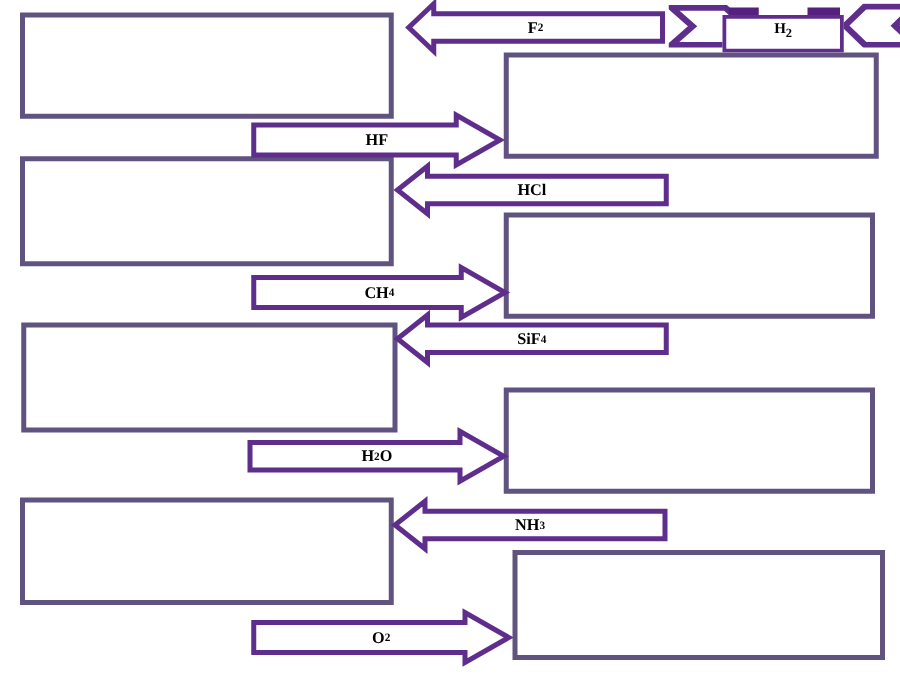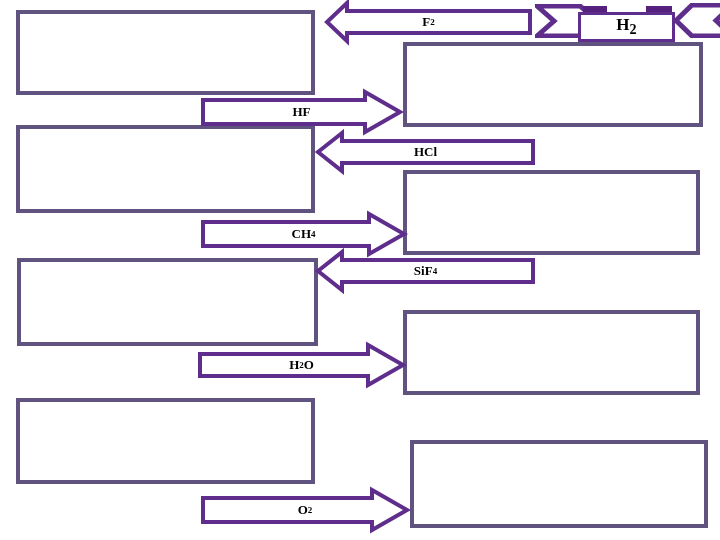--- a/index.html
+++ b/index.html
@@ -27,22 +27,22 @@
   .lbl {
     position:absolute; left:0; top:0; width:100%; height:100%;
     display:flex; align-items:center; justify-content:center;
     font-weight:bold; font-size:13px; color:#000; z-index:5;
   }
   .lbl sub { font-size:9px; line-height:0; }
   #h2box {
     position:absolute; background:#fff;
     border:3px solid var(--arrow-color, #5f2d8c);
     box-sizing:border-box; z-index:4;
-    display:flex; align-items:center; justify-content:center;
-    font-weight:bold; font-size:17px; color:#000;
+    display:flex; justify-content:center;
+    font-weight:bold; font-size:12px; color:#000;
   }
   .tab { position:absolute; background:var(--tab-color, #55207e); z-index:3; }
 </style>
 </head>
 <body>
 
 <div id="stage">
 
   <div class="box" style="left:16px;top:10px;width:299px;height:85px"></div>
   <div class="box" style="left:16px;top:125px;width:299px;height:88px"></div>
@@ -128,20 +128,30 @@
     <svg width="209" height="46" viewBox="0 0 209 46">
       <polygon transform="translate(3,3)" points="0,9 168,9 168,0 203,20 168,40 168,31 0,31"></polygon>
     </svg>
     <div class="lbl">
         <span>H</span>
         <sub>2</sub>
         <span>O</span>
       </div>
   </div>
 
+  <div class="arrow" style="left:316px;top:401px;width:216px;height:38px">
+    <svg width="222" height="44" viewBox="0 0 222 44">
+      <polygon transform="translate(3,3)" points="24,0 0,19 24,38 24,30 216,30 216,8 24,8"></polygon>
+    </svg>
+    <div class="lbl">
+        <span>NH</span>
+        <sub>3</sub>
+        <span></span>
+      </div>
+  </div>
 
   <div class="arrow" style="left:203px;top:490px;width:204px;height:40px">
     <svg width="210" height="46" viewBox="0 0 210 46">
       <polygon transform="translate(3,3)" points="0,8 169,8 169,0 204,20 169,40 169,32 0,32"></polygon>
     </svg>
     <div class="lbl">
         <span>O</span>
         <sub>2</sub>
         <span></span>
       </div>

